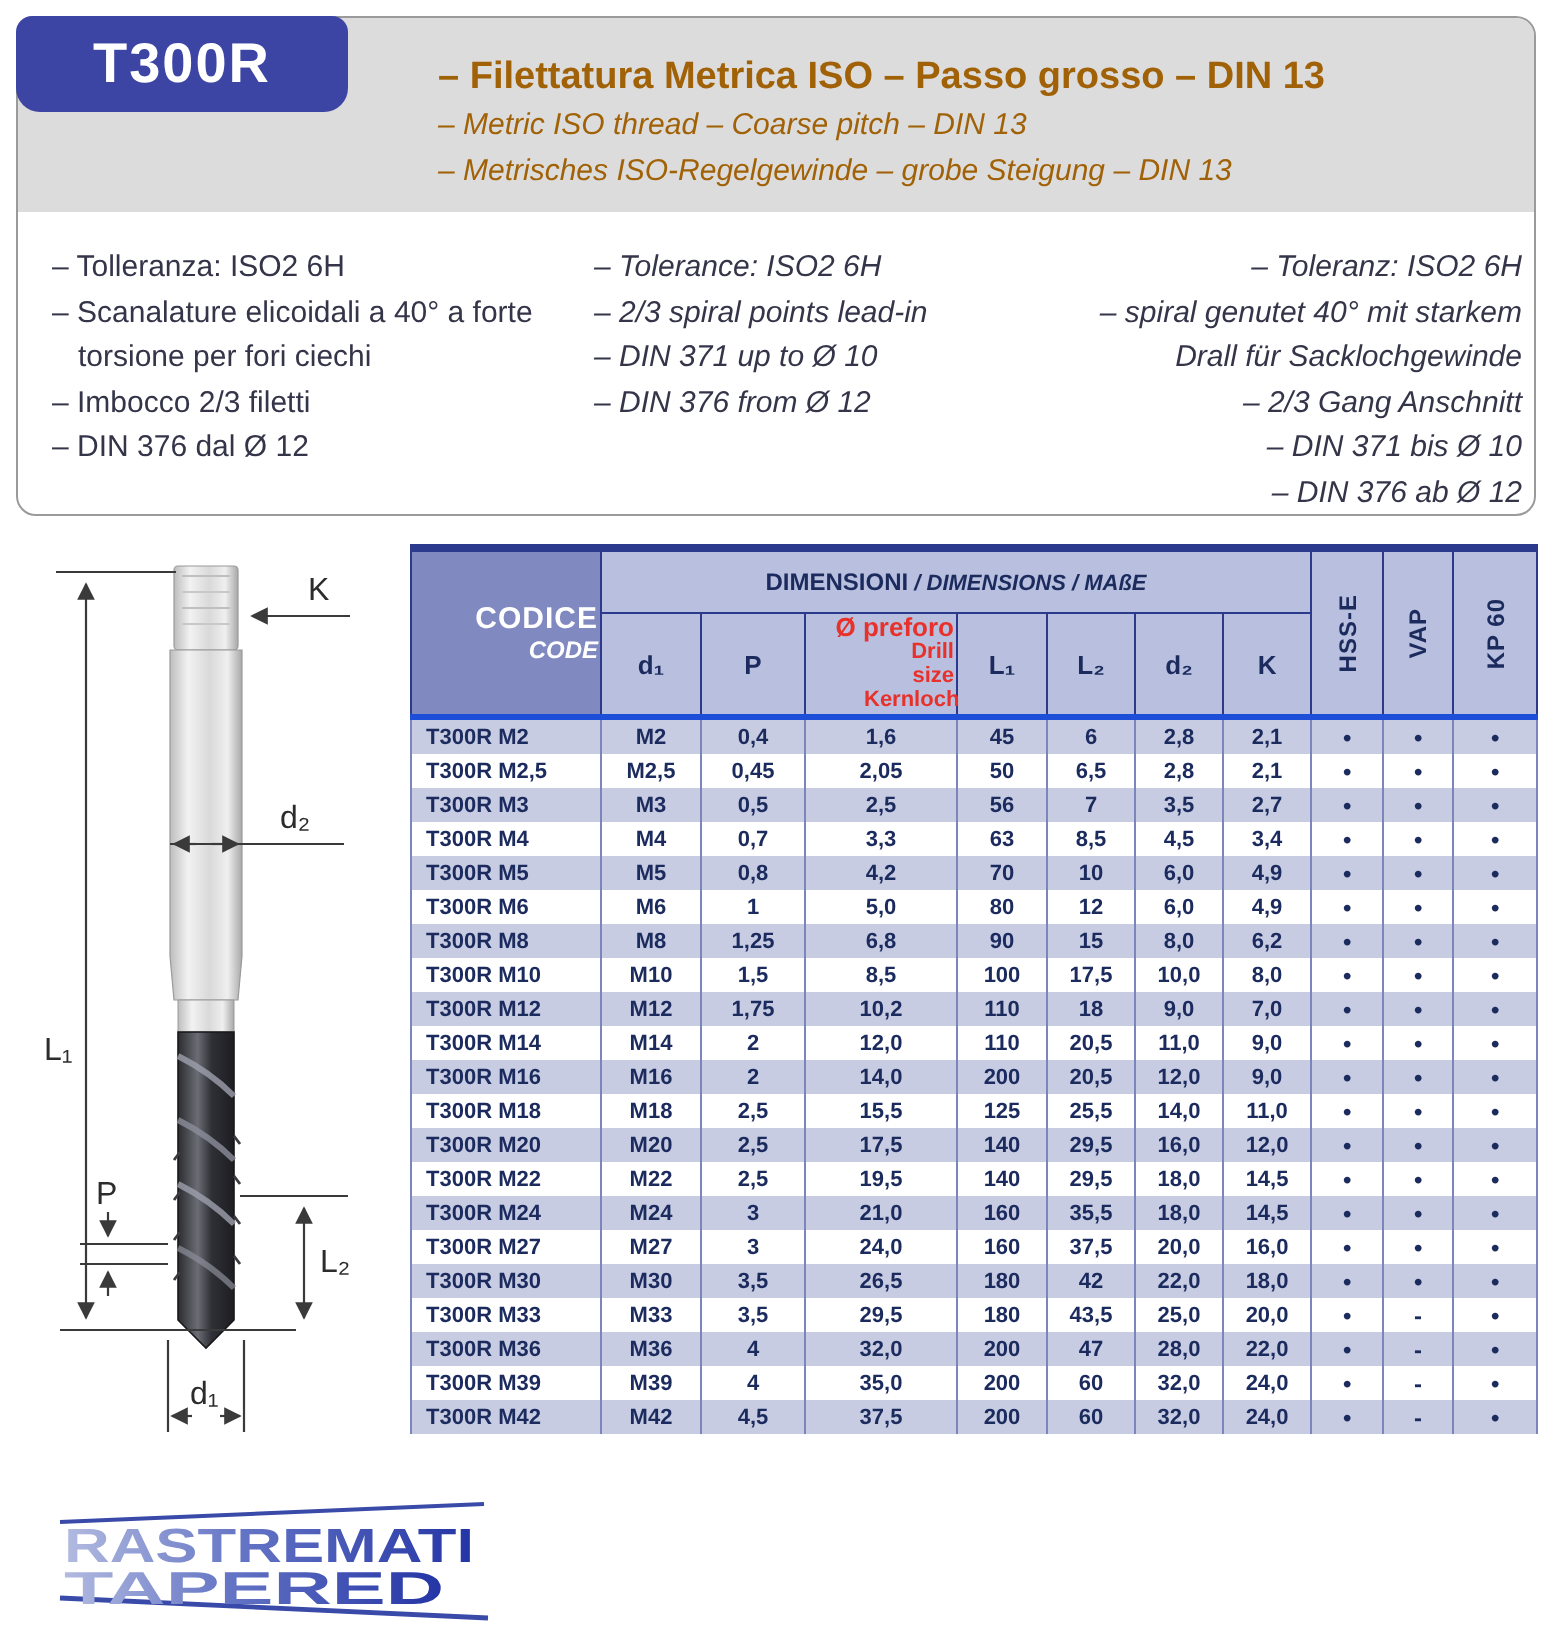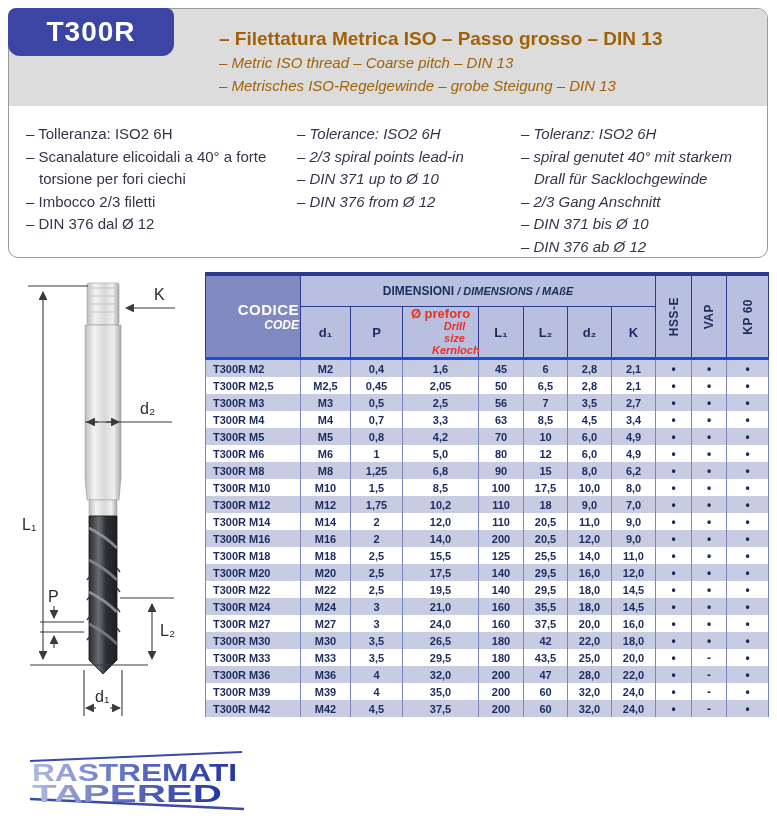--- a/index.html
+++ b/index.html
@@ -17,36 +17,36 @@
   .badge{position:absolute;left:8px;top:8px;width:166px;height:48px;background:#3c45a3;
          border-radius:8px 8px 12px 12px;z-index:3;display:flex;align-items:center;justify-content:center;}
   .badge span{color:#ffffff;font-weight:bold;font-size:28px;letter-spacing:1px;}
 
   
   .features{position:absolute;top:122px;color:#35354a;font-size:15px;}
   .features ul{margin:0;padding:0;list-style:none;}
   .features li{padding-left:13px;text-indent:-13px;line-height:22.5px;}
   .feat-it{left:25px;width:268px;}
   .feat-en{left:296px;width:218px;font-style:italic;}
-  .feat-de{left:520px;width:240px;font-style:italic;}
+  .feat-de{left:520px;width:240px;font-style:italic;text-align:right;}
 
   
   table.dims{position:absolute;left:205px;top:272px;width:563px;border-collapse:collapse;
              table-layout:fixed;border-top:4px solid #2b3a8c;font-family:"Liberation Sans",sans-serif;}
   table.dims th{border:1px solid #2b3a8c;}
   th.codice{background:#8089c0;color:#ffffff;text-align:right;}
   th.codice .l1{font-size:15px;font-weight:bold;display:block;letter-spacing:.5px;}
   th.codice .l2{font-size:12px;font-weight:bold;font-style:italic;display:block;}
   th.dim-span{background:#b9bfde;color:#1c2b5e;font-size:12px;height:28px;}
   th.dim-span .b{font-weight:bold;}
   th.dim-span .i{font-style:italic;font-weight:600;font-size:11px;}
   th.sub{background:#b9bfde;color:#1c2b5e;font-size:13px;font-weight:bold;height:46px;}
-  th.drill{color:#e8312a;font-size:12px;line-height:12px;}
+  th.drill{color:#e8312a;font-size:12px;line-height:12px;text-align:right;}
   th.drill .dl1{font-weight:bold;font-size:13px;}
-  th.drill .dl2{font-style:italic;font-weight:600;font-size:11px;padding-left:28px;}
+  th.drill .dl2{font-weight:600;font-size:11px;padding-left:28px;}
   th.vcol{background:#b9bfde;color:#1c2b5e;}
   .vert{writing-mode:vertical-rl;transform:rotate(180deg);font-size:12px;font-weight:bold;
         letter-spacing:.5px;margin:0 auto;}
   tbody td{border-left:1px solid #7b84bb;border-right:1px solid #7b84bb;
            height:17px;font-size:11px;font-weight:bold;color:#1c2b5e;
            text-align:center;padding:0;white-space:nowrap;overflow:hidden;}
   tbody tr:first-child td{border-top:3px solid #1d4ed8;}
   tbody tr.shade{background:#c7cce3;}
   tbody td.code{text-align:left;padding-left:7px;}
   tbody td.mark{font-size:12px;}

